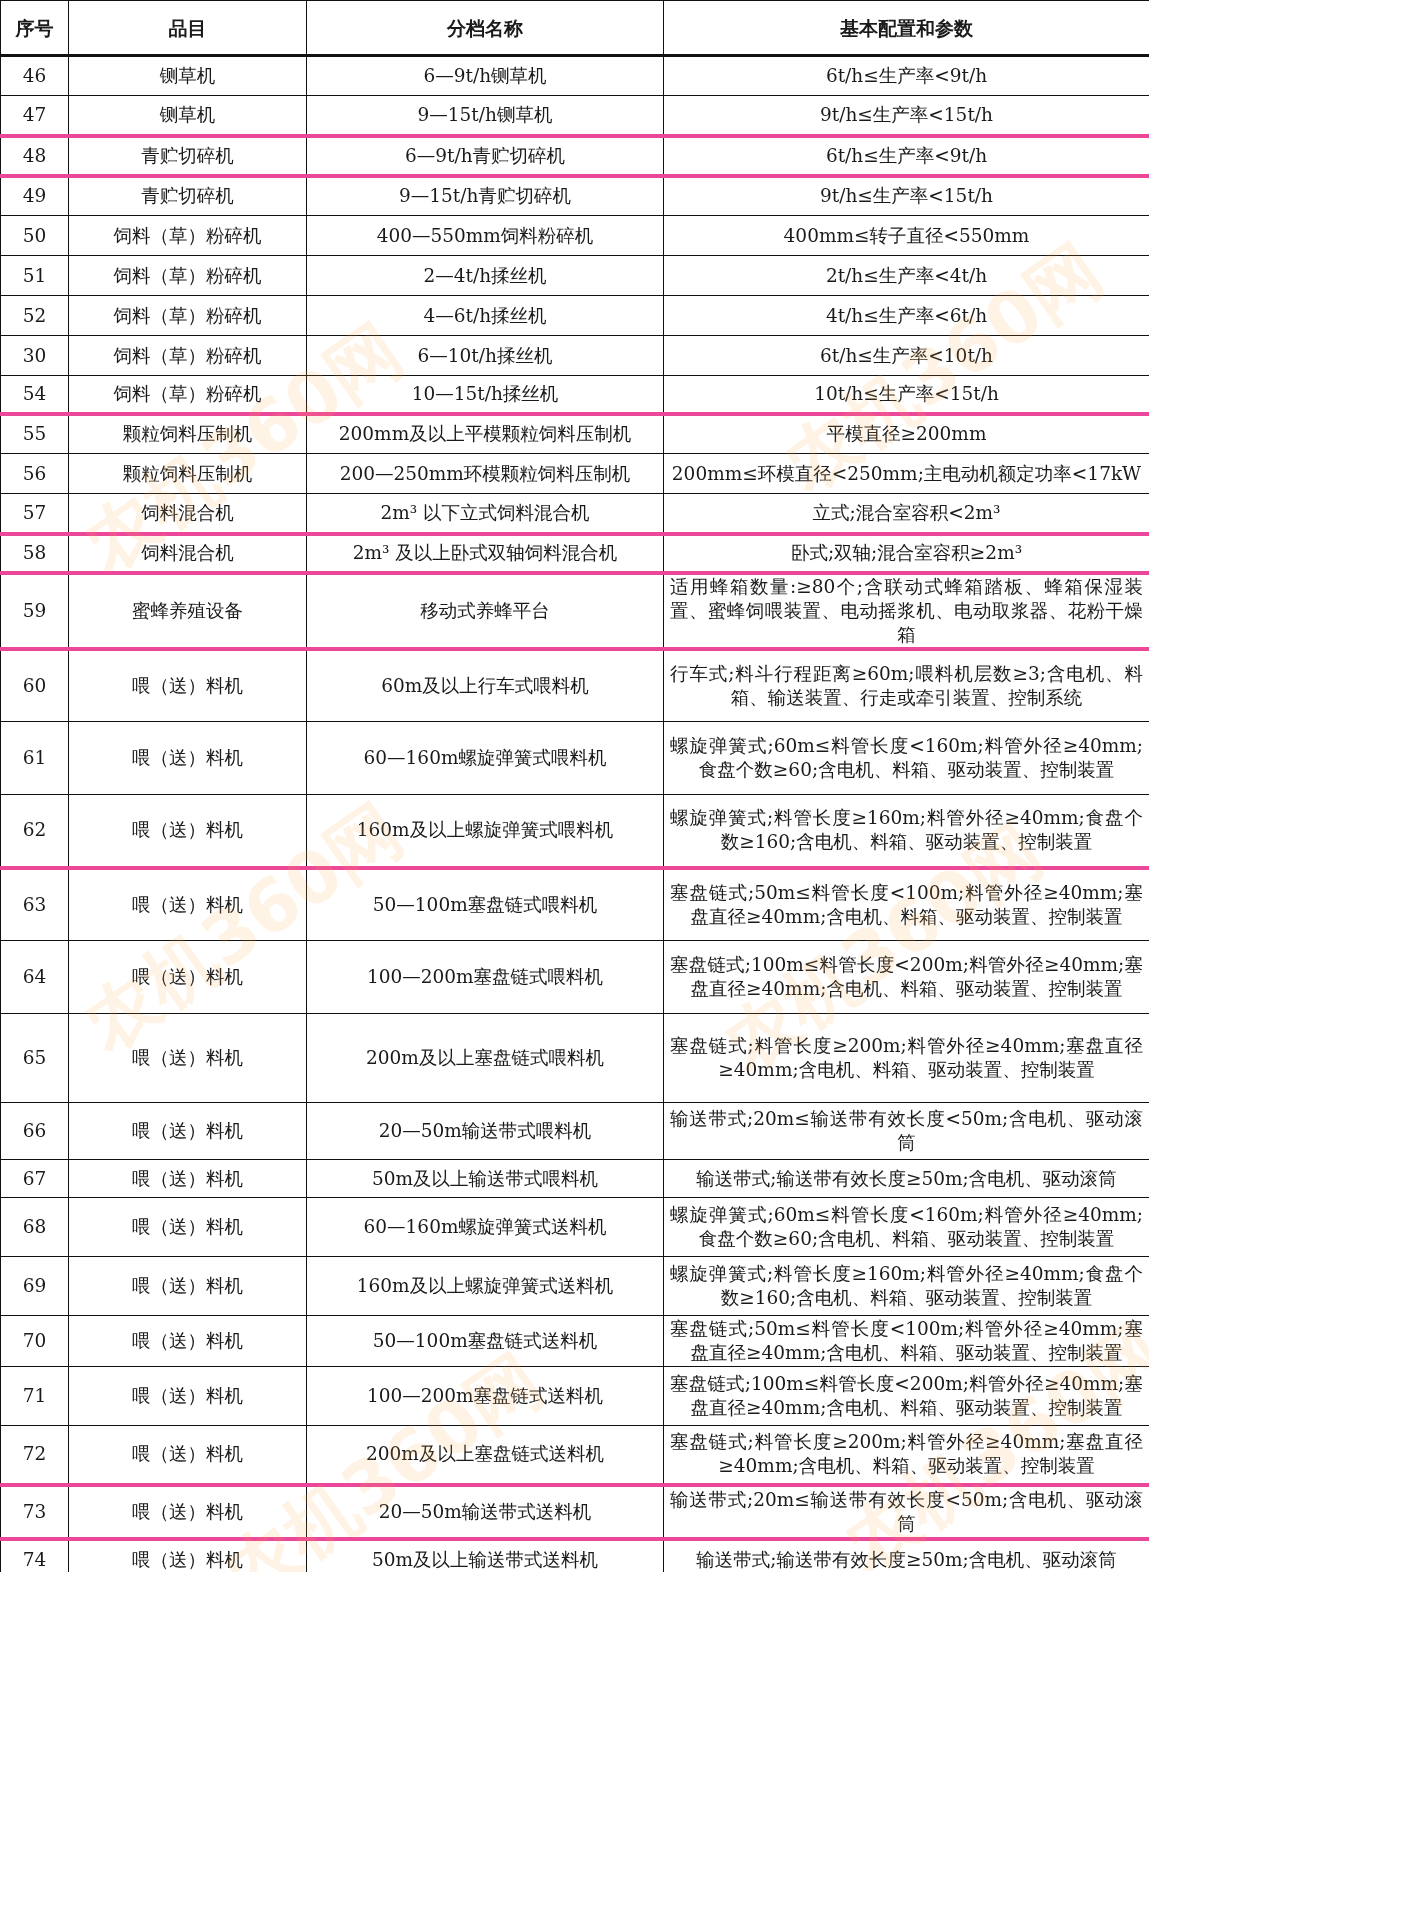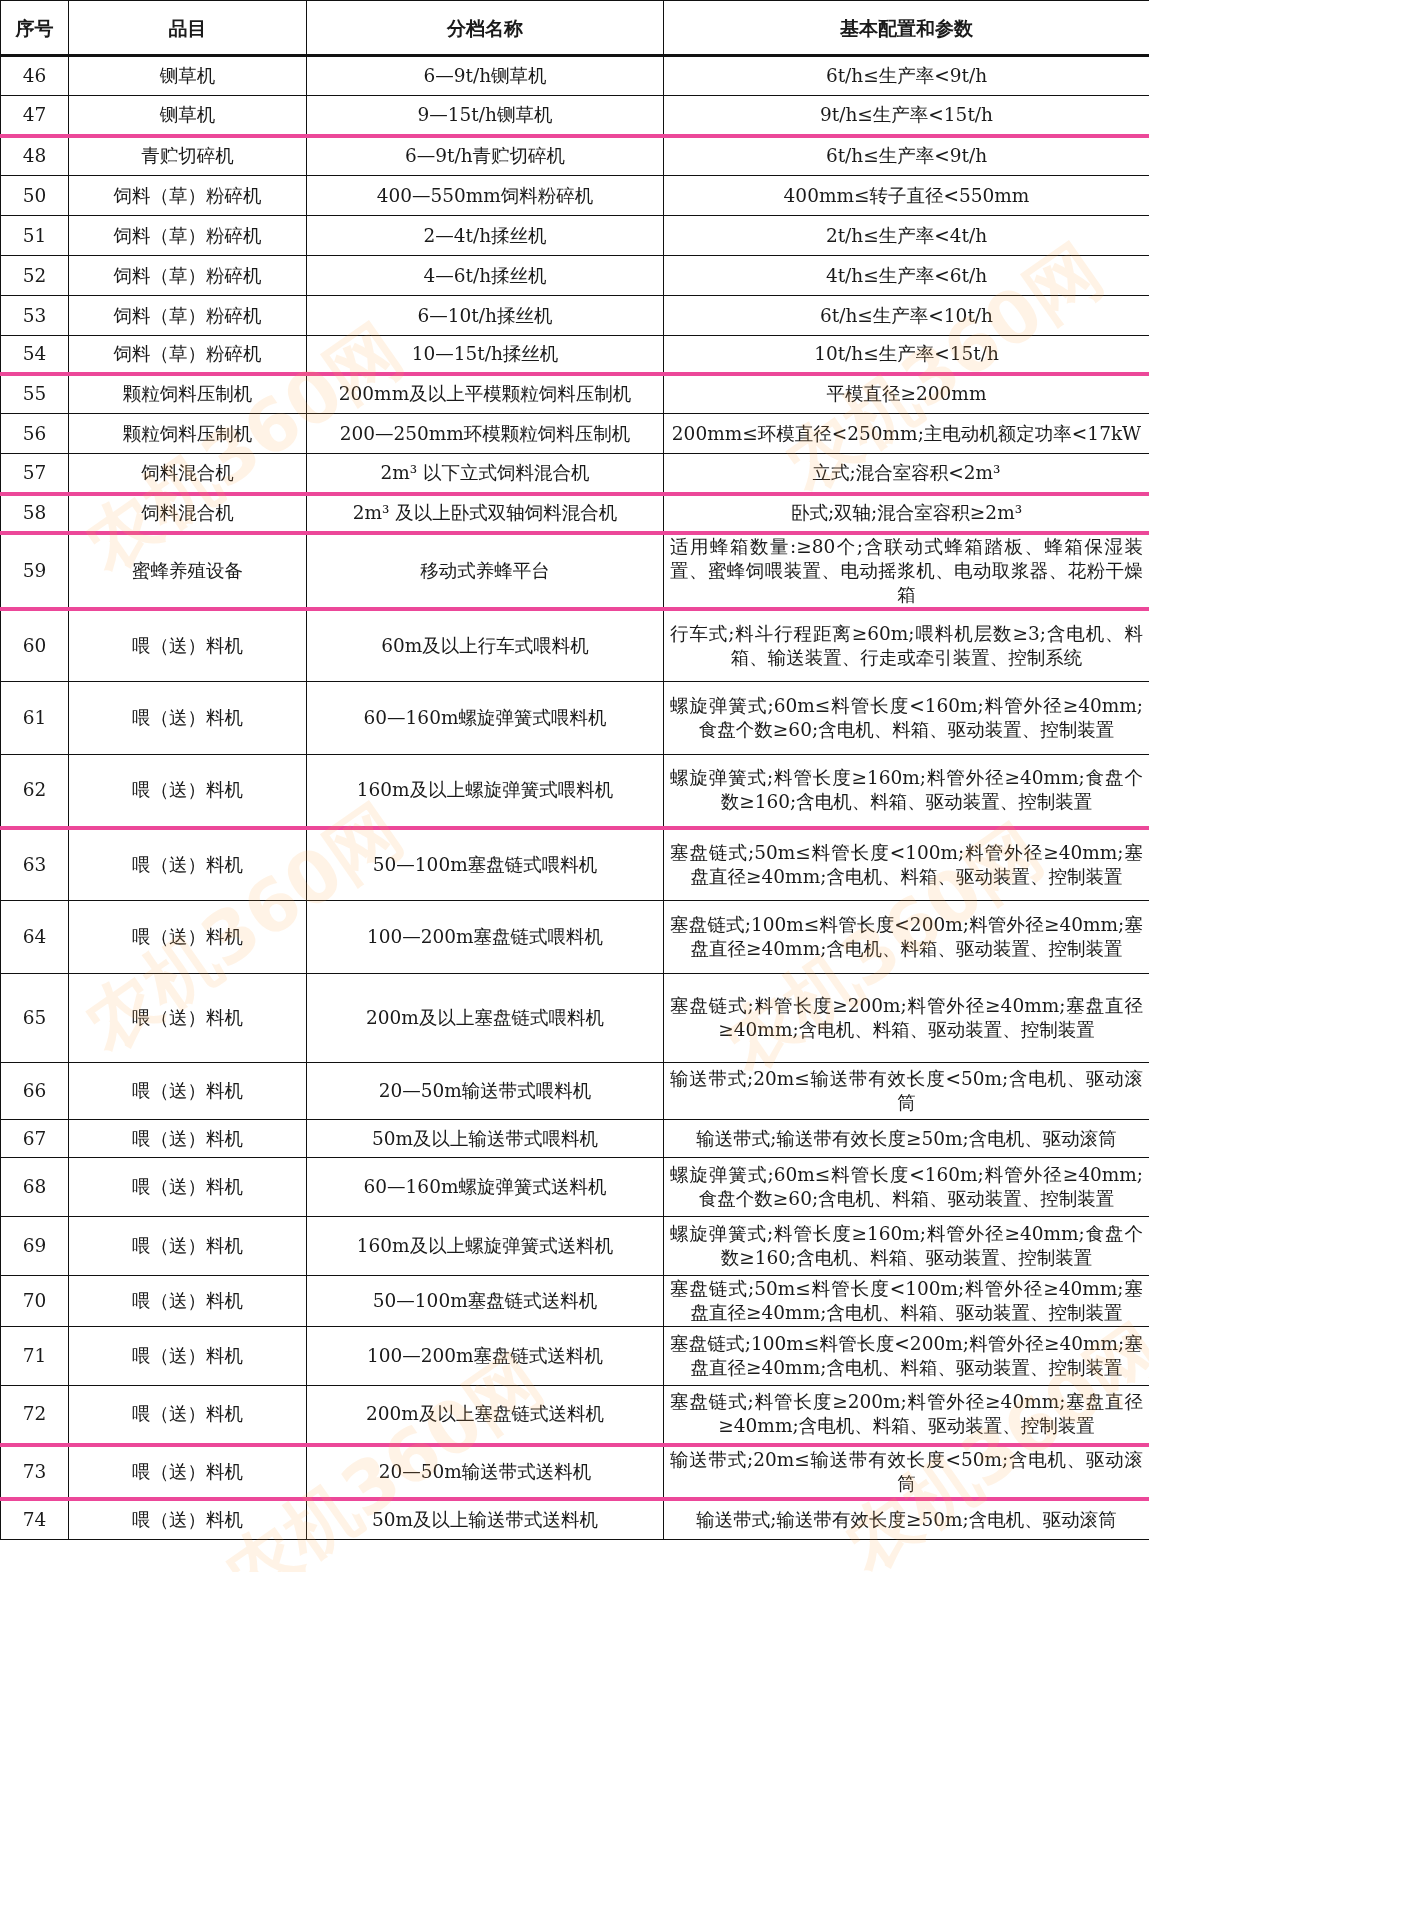--- a/index.html
+++ b/index.html
@@ -41,40 +41,46 @@
         <td>铡草机</td>
         <td>9—15t/h铡草机</td>
         <td class="spec">9t/h≤生产率&lt;15t/h</td>
       </tr>
       <tr class="thick" style="height: 40px;">
         <td>48</td>
         <td>青贮切碎机</td>
         <td>6—9t/h青贮切碎机</td>
         <td class="spec">6t/h≤生产率&lt;9t/h</td>
       </tr>
+      <tr class="thick" style="height: 40px;">
+        <td>49</td>
+        <td>青贮切碎机</td>
+        <td>9—15t/h青贮切碎机</td>
+        <td class="spec">9t/h≤生产率&lt;15t/h</td>
+      </tr>
       <tr style="height: 40px;">
         <td>50</td>
         <td>饲料（草）粉碎机</td>
         <td>400—550mm饲料粉碎机</td>
         <td class="spec">400mm≤转子直径&lt;550mm</td>
       </tr>
       <tr style="height: 40px;">
         <td>51</td>
         <td>饲料（草）粉碎机</td>
         <td>2—4t/h揉丝机</td>
         <td class="spec">2t/h≤生产率&lt;4t/h</td>
       </tr>
       <tr style="height: 40px;">
         <td>52</td>
         <td>饲料（草）粉碎机</td>
         <td>4—6t/h揉丝机</td>
         <td class="spec">4t/h≤生产率&lt;6t/h</td>
       </tr>
       <tr style="height: 40px;">
-        <td>53</td>
+        <td>30</td>
         <td>饲料（草）粉碎机</td>
         <td>6—10t/h揉丝机</td>
         <td class="spec">6t/h≤生产率&lt;10t/h</td>
       </tr>
       <tr style="height: 38px;">
         <td>54</td>
         <td>饲料（草）粉碎机</td>
         <td>10—15t/h揉丝机</td>
         <td class="spec">10t/h≤生产率&lt;15t/h</td>
       </tr>

